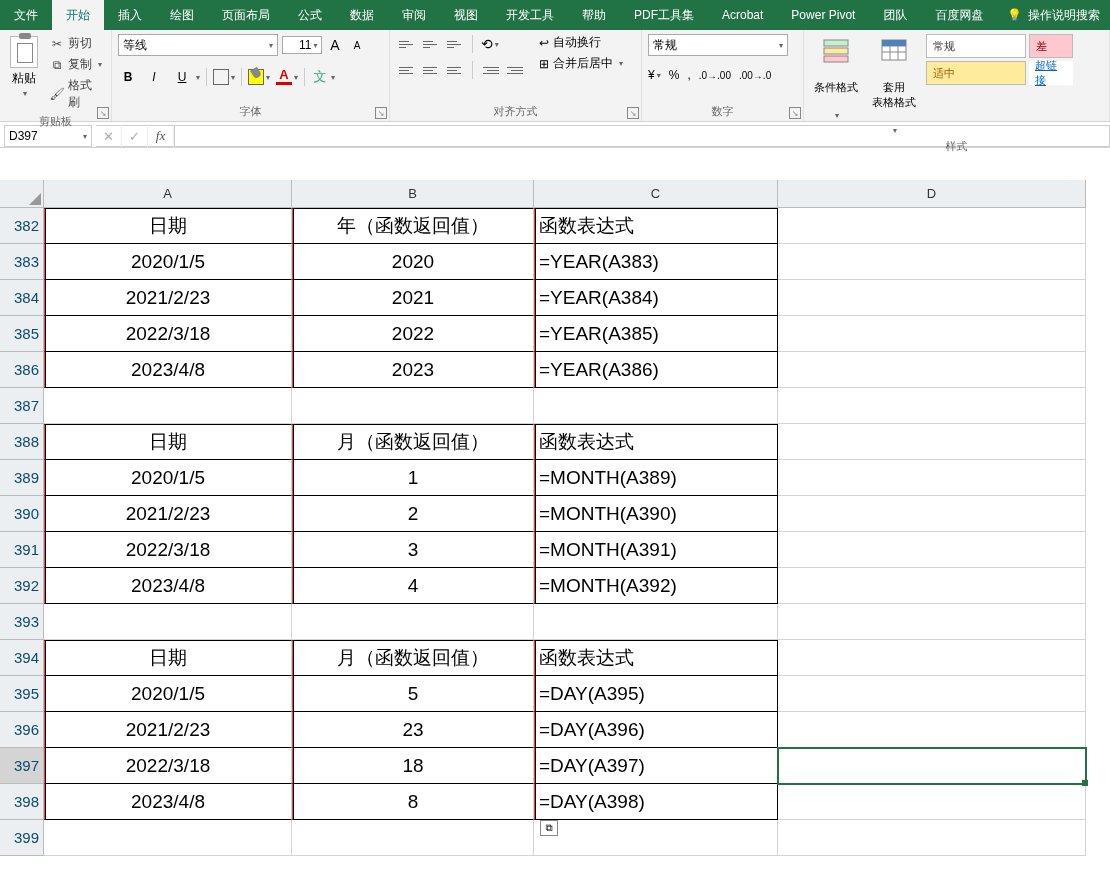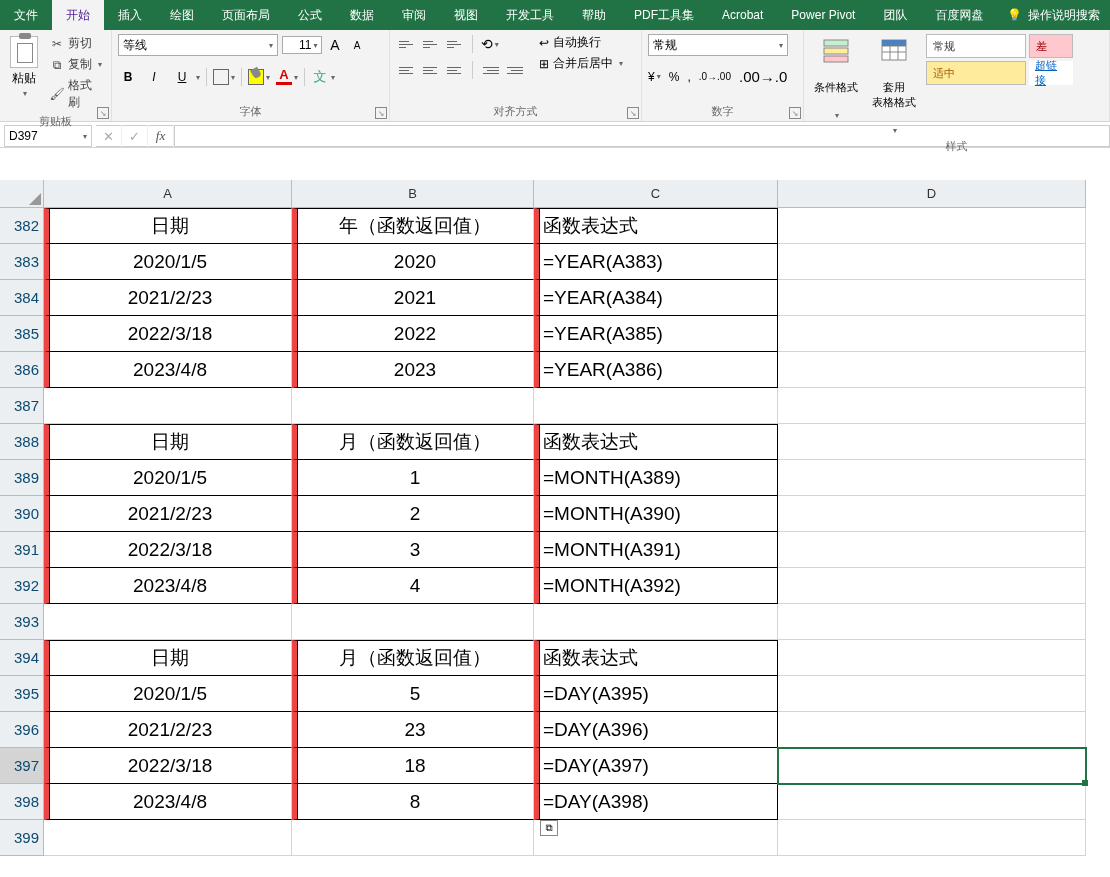--- a/index.html
+++ b/index.html
@@ -1,21 +1,21 @@
 <!DOCTYPE html>
 <html><head>
 <meta charset="utf-8">
 <style>
 * { box-sizing: border-box; margin: 0; padding: 0; font-family: "Microsoft YaHei", "Segoe UI", sans-serif; }
 body { background: #fff; font-size: 12px; overflow: hidden; width: 1110px; height: 877px; }
 
 
 .ribbon-tabs { background: #217346; color: #fff; height: 30px; display: flex; align-items: center; }
 .ribbon-tab { padding: 0 14px; height: 30px; line-height: 30px; cursor: pointer; font-size: 12px; }
-.ribbon-tab.active { background: #f3f3f3; color: #4c1d95; }
+.ribbon-tab.active { background: #f3f3f3; color: #0f766e; }
 .ribbon-search { margin-left: auto; display: flex; align-items: center; gap: 6px; padding-right: 10px; font-size: 12px; }
 
 
 .ribbon-body { background: #f3f3f3; border-bottom: 1px solid #d4d4d4; display: flex; height: 92px; }
 .ribbon-group { border-right: 1px solid #e1e1e1; padding: 4px 6px 2px 6px; display: flex; flex-direction: column; position: relative; }
 .ribbon-group-content { display: flex; flex: 1; align-items: flex-start; gap: 6px; }
 .ribbon-group-label { text-align: center; font-size: 11px; color: #666; padding-top: 2px; position: relative; }
 .group-dialog { position: absolute; right: 2px; bottom: 2px; width: 12px; height: 12px; border: 1px solid #888; font-size: 8px; color: #888; display: flex; align-items: center; justify-content: center; }
 
 .paste-btn { display: flex; flex-direction: column; align-items: center; gap: 2px; padding: 2px 4px; cursor: pointer; }
@@ -93,21 +93,21 @@
 .row-h { width: 44px; background: #eceff1; border-right: 1px solid #bbb; border-bottom: 1px solid #bbb; display: flex; align-items: center; justify-content: flex-end; padding-right: 4px; font-size: 15px; color: #0c4a6e; }
 .row-h.sel { background: #d4d4d4; }
 .cell { border-right: 1px solid #d4d4d4; border-bottom: 1px solid #d4d4d4; font-size: 19px; display: flex; align-items: center; padding: 0 4px; }
 .cell.cA { width: 248px; justify-content: center; }
 .cell.cB { width: 242px; justify-content: center; }
 .cell.cC { width: 244px; justify-content: flex-start; }
 .cell.cD { width: 308px; }
 .cell.br-r { border-right: 1px solid #000; }
 .cell.bb-b { border-bottom: 1px solid #000; }
 .cell.bt-b { border-top: 1px solid #000; }
-.cell.bl-b { border-left: 5px solid #ef4444; box-shadow: inset 1px 0 0 #000; }
+.cell.bl-b { border-left: 1px solid #ef4444; box-shadow: inset 1px 0 0 #000; }
 
 .active-cell { outline: 2px solid #217346; outline-offset: -1px; position: relative; }
 .active-cell::after { content: ""; position: absolute; right: -3px; bottom: -3px; width: 6px; height: 6px; background: #217346; }
 
 .smart-tag { position: absolute; width: 18px; height: 16px; border: 1px solid #888; background: #fff; font-size: 10px; display: flex; align-items: center; justify-content: center; }
 .sheet-wrap { position: relative; }
 </style>
 </head>
 <body>
 
@@ -293,21 +293,21 @@
         <div class="num-btn">
             <span>%</span>
           </div>
         <div class="num-btn">
             <span>,</span>
           </div>
         <div class="num-btn">
             <span style="font-size:10px">.0→.00</span>
           </div>
         <div class="num-btn">
-            <span style="font-size:15px">.00→.0</span>
+            <span style="font-size:10px">.00→.0</span>
           </div>
       </div>
     </div>
     <div class="ribbon-group-label">数字</div>
     <div class="group-dialog">↘</div>
   </div>
 
   <div class="ribbon-group" style="flex:1">
     <div class="ribbon-group-content">
       <div class="big-btn">

